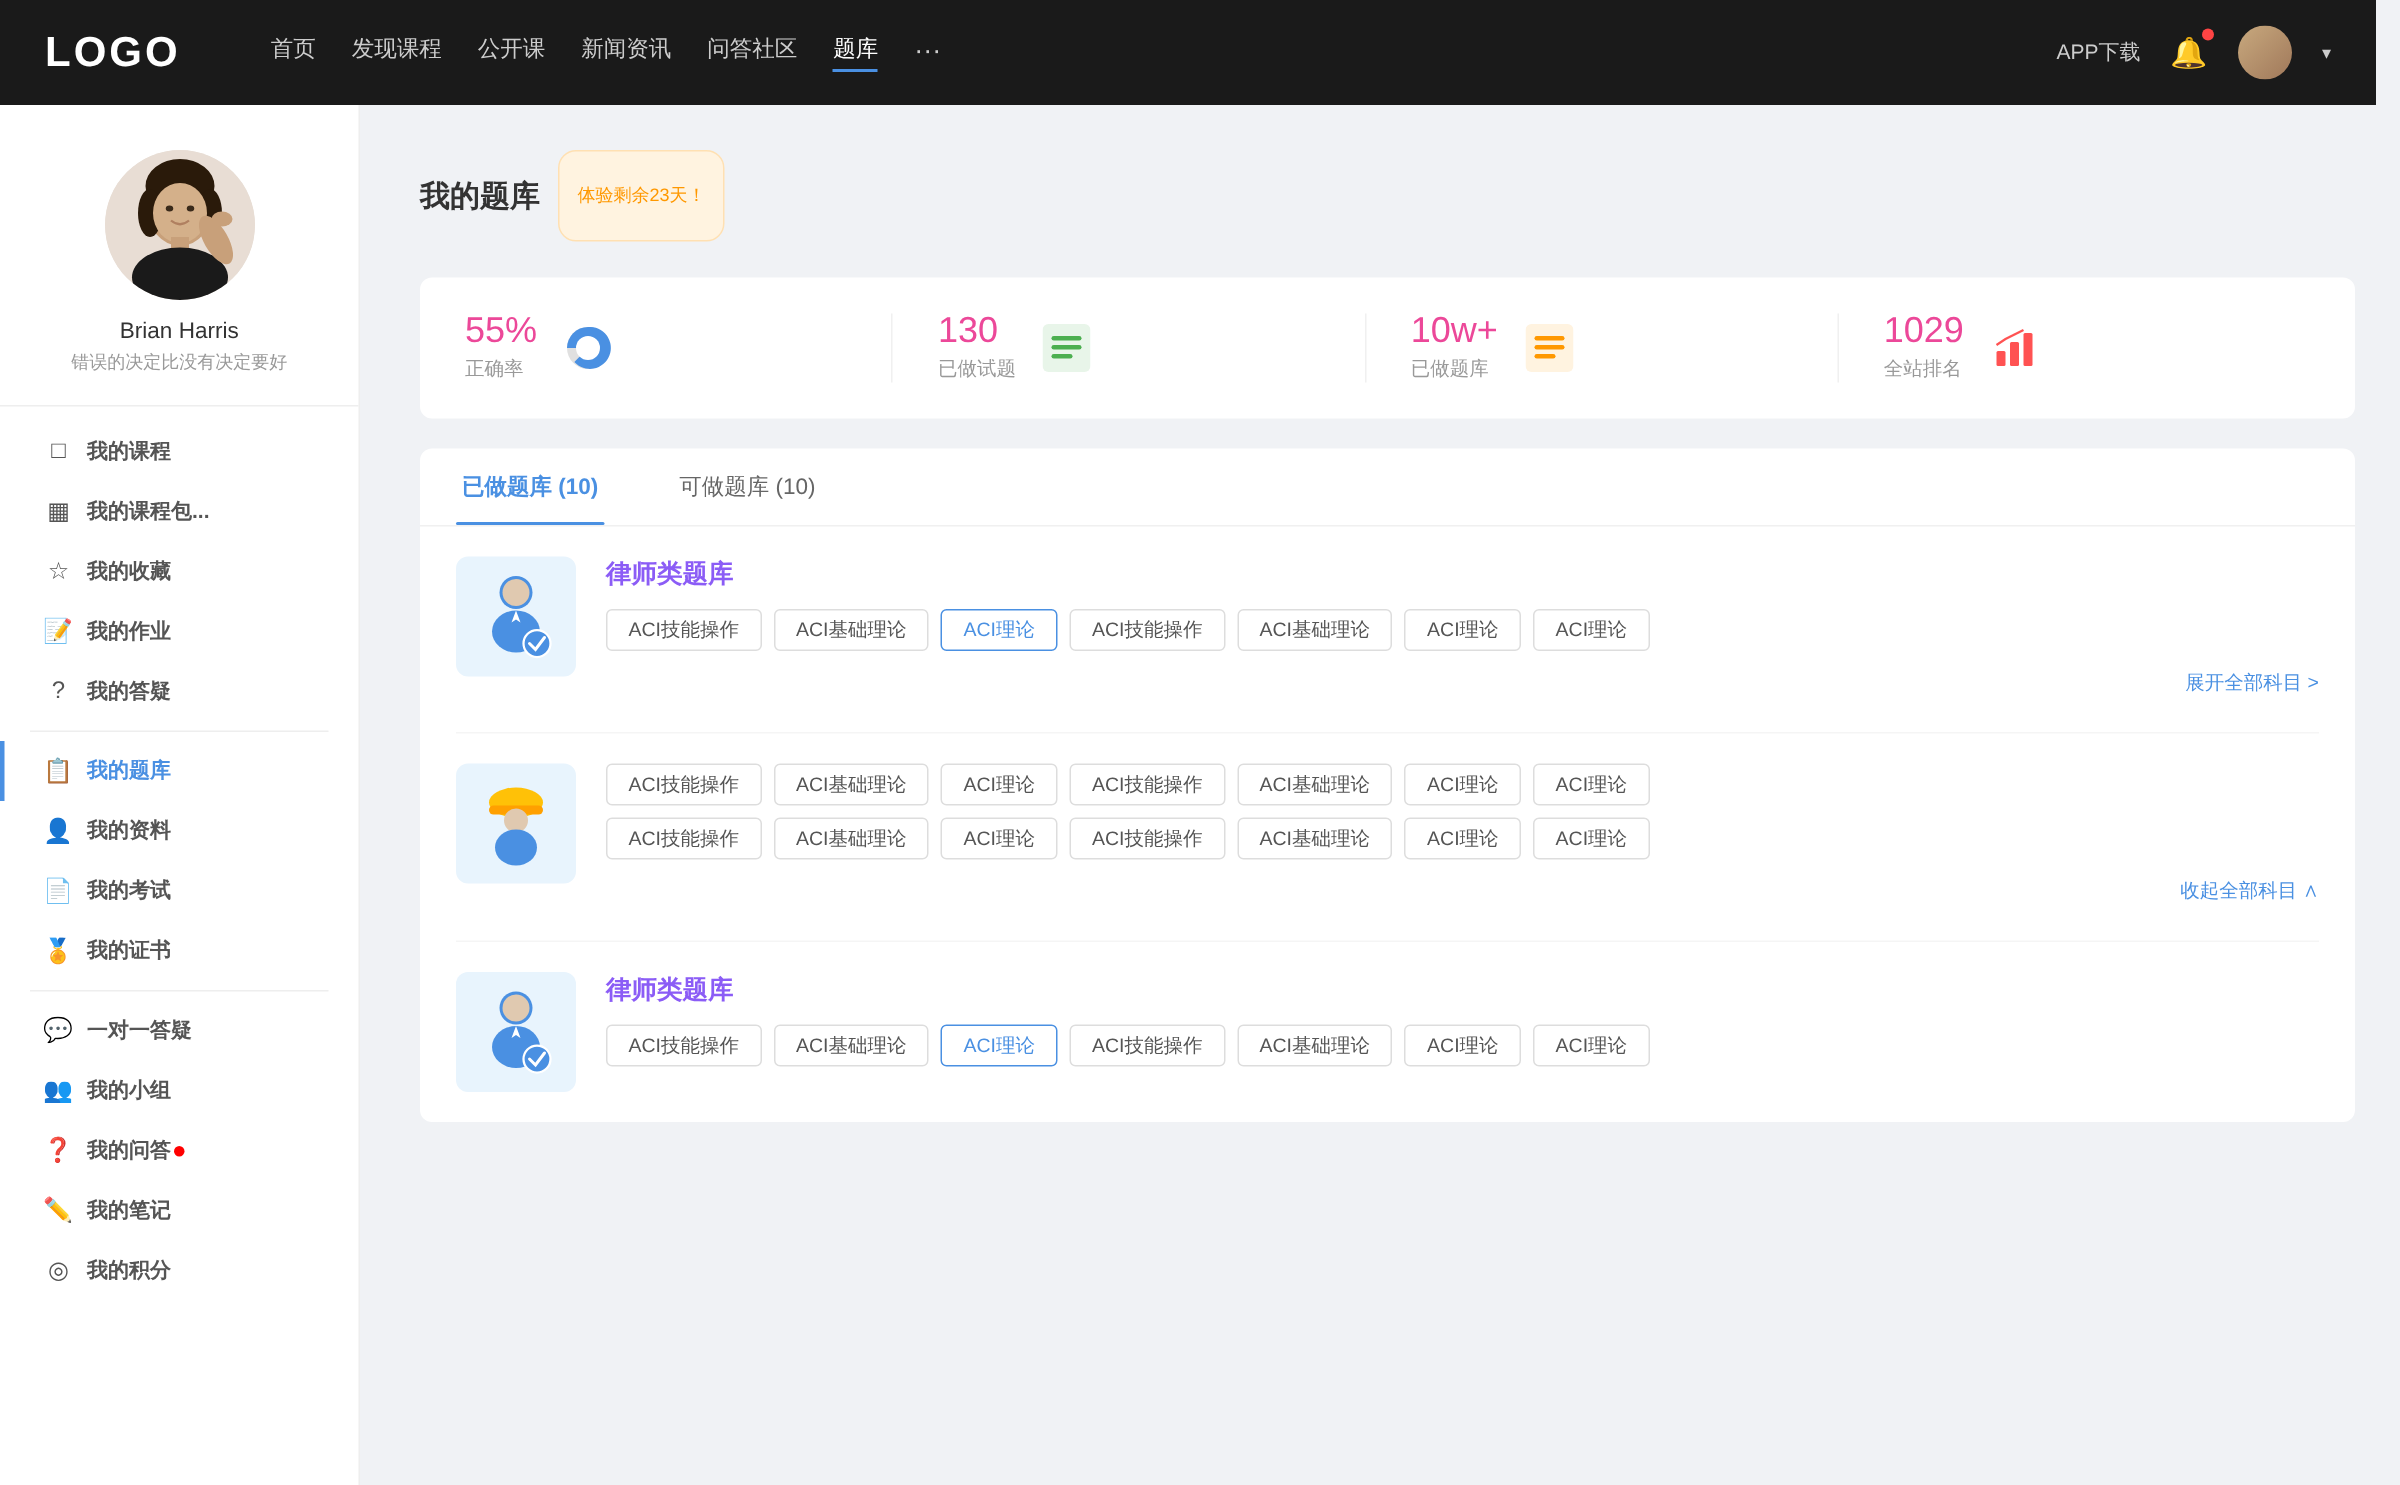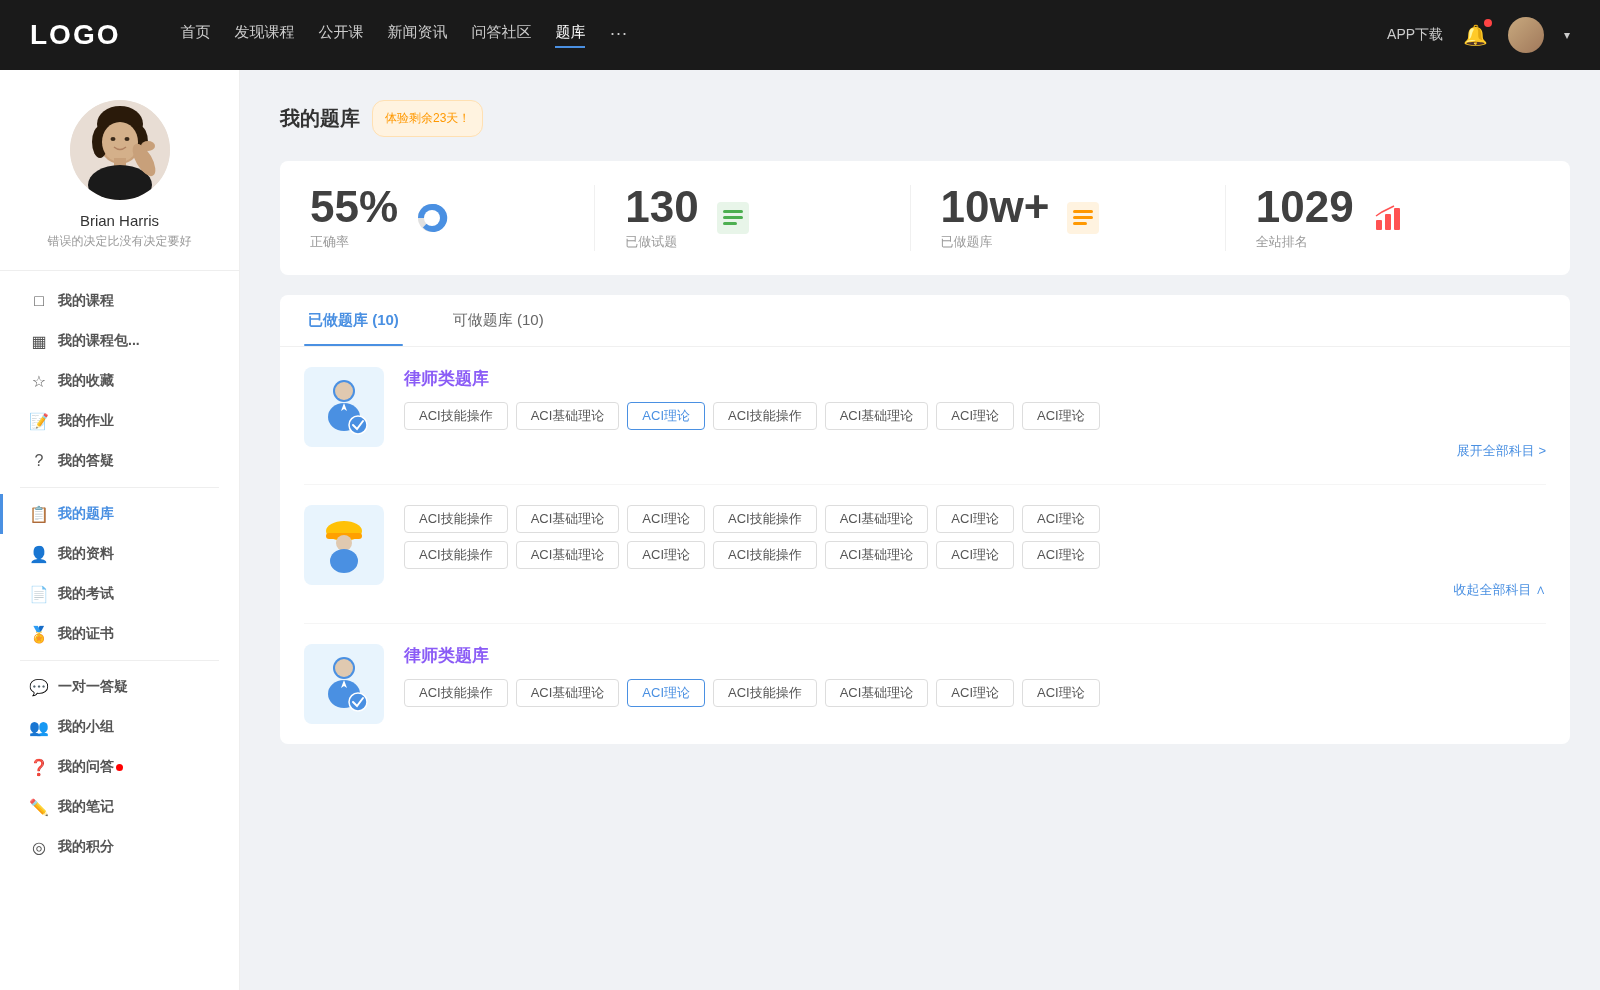--- a/index.html
+++ b/index.html
@@ -6,21 +6,21 @@
     body { font-family: -apple-system, BlinkMacSystemFont, 'PingFang SC', 'Microsoft YaHei', sans-serif; background: #f0f2f5; min-height: 990px; }
 
     
     .top-nav {
       background: #1a1a1a;
       height: 70px;
       display: flex;
       align-items: center;
       padding: 0 30px;
       position: fixed;
-      top: 0; left: 0; right: 0;
+      top: 0; left: 0; right: 16px;
       z-index: 100;
     }
     .nav-logo {
       color: #fff;
       font-size: 28px;
       font-weight: bold;
       letter-spacing: 2px;
       margin-right: 60px;
       min-width: 80px;
     }
@@ -203,21 +203,21 @@
     }
     .page-title {
       font-size: 20px;
       color: #333;
       font-weight: 600;
     }
     .trial-badge {
       background: #fff3e0;
       color: #ff9800;
       border-radius: 12px;
-      padding: 9px 12px;
+      padding: 21px 12px;
       font-size: 12px;
       border: 1px solid #ffe0b2;
     }
 
     
     .stats-card {
       background: #fff;
       border-radius: 8px;
       padding: 24px 30px;
       display: flex;
@@ -229,23 +229,23 @@
       display: flex;
       align-items: center;
       gap: 16px;
       border-right: 1px solid #f0f0f0;
       padding: 0 30px;
     }
     .stat-item:first-child { padding-left: 0; }
     .stat-item:last-child { border-right: none; }
     .stat-value-wrap {}
     .stat-value {
-      font-size: 44px;
-      font-weight: 700;
-      color: #404040;
+      font-size: 24px;
+      font-weight: 400;
+      color: #ec4899;
       line-height: 1;
     }
     .stat-label {
       font-size: 13px;
       color: #999;
       margin-top: 4px;
     }
     .stat-icon {
       width: 36px;
       height: 36px;

